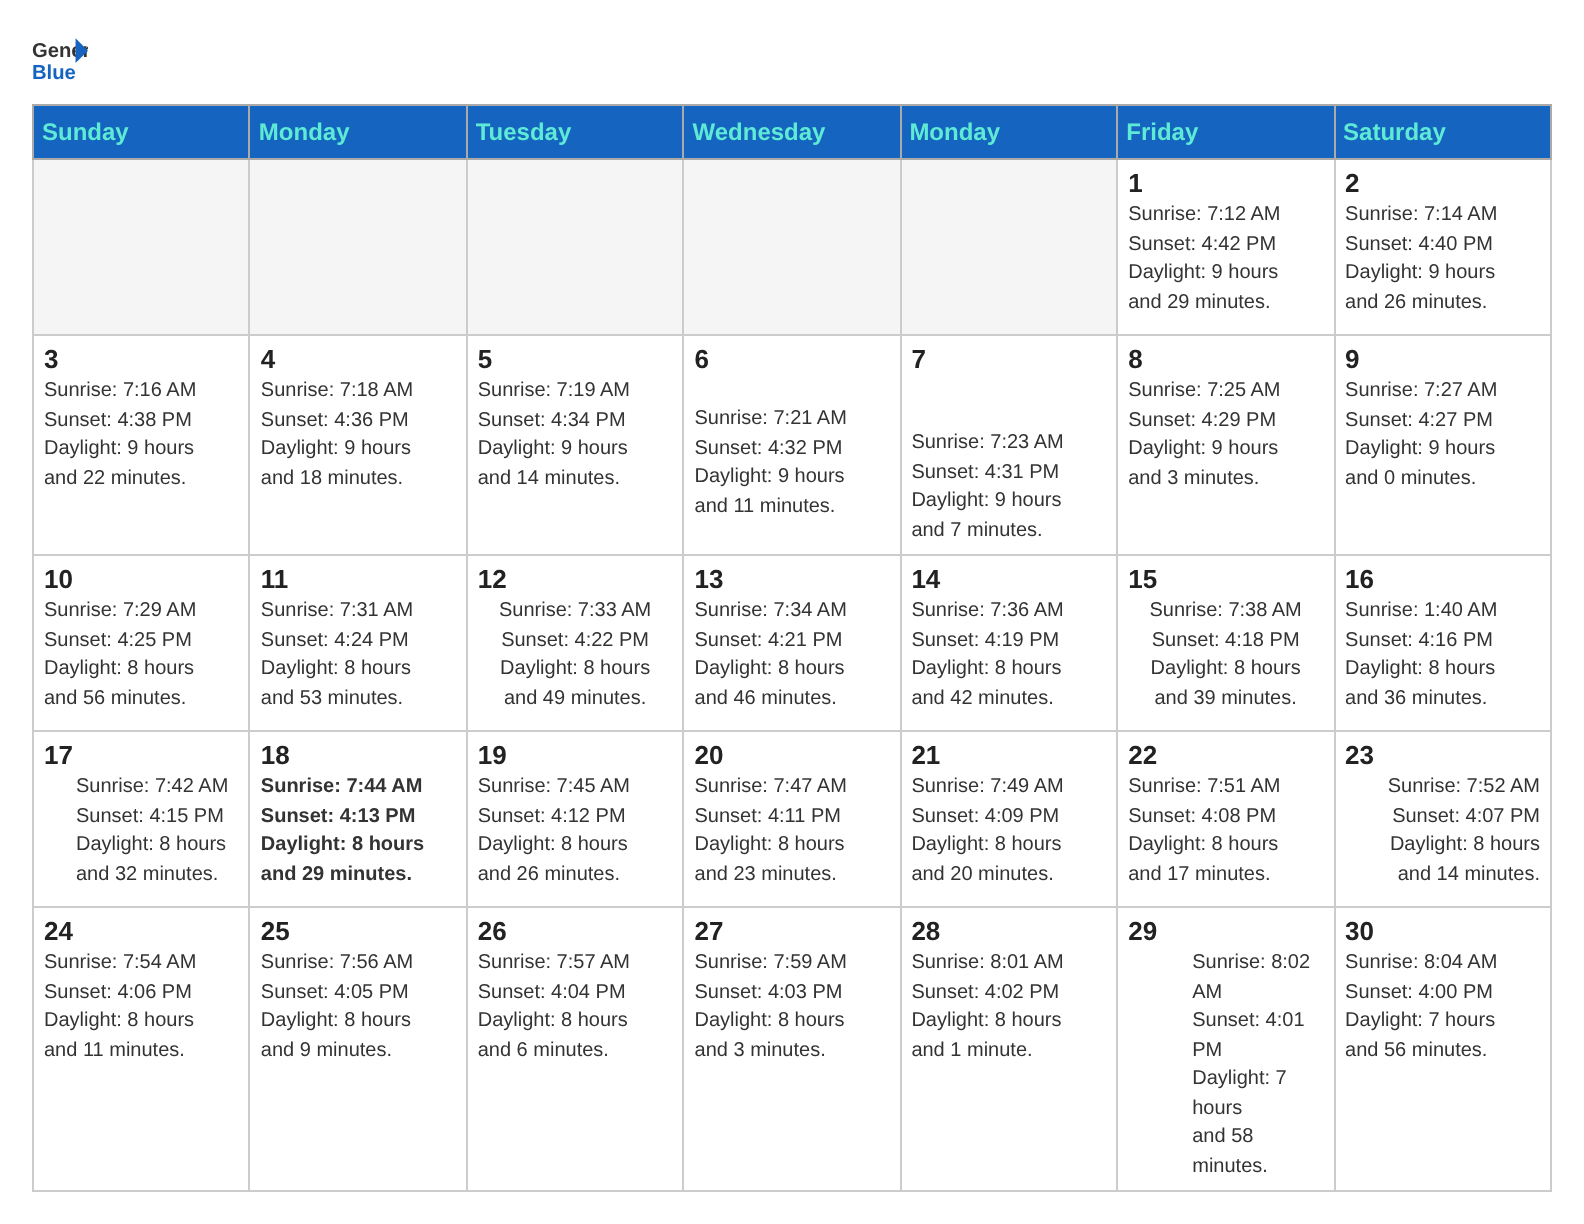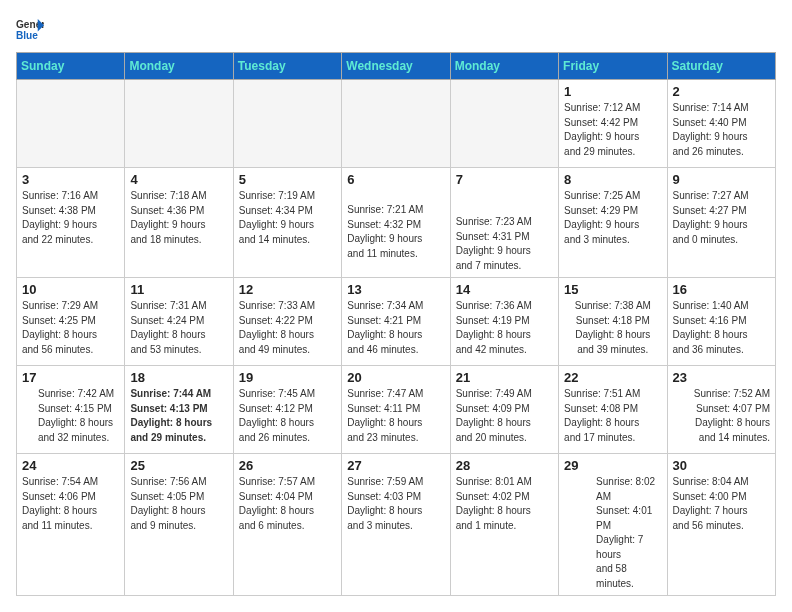--- a/index.html
+++ b/index.html
@@ -187,21 +187,21 @@
         </td>
         <td>
           <span class="day-number">11</span>
           <div class="day-info" style="white-space: pre-line;">Sunrise: 7:31 AM
 Sunset: 4:24 PM
 Daylight: 8 hours
 and 53 minutes.</div>
         </td>
         <td>
           <span class="day-number">12</span>
-          <div class="day-info" style="white-space: pre-line;">Sunrise: 7:33 AM
+          <div class="day-info" style="white-space: pre-line; text-align: center;">Sunrise: 7:33 AM
 Sunset: 4:22 PM
 Daylight: 8 hours
 and 49 minutes.</div>
         </td>
         <td>
           <span class="day-number">13</span>
           <div class="day-info" style="white-space: pre-line;">Sunrise: 7:34 AM
 Sunset: 4:21 PM
 Daylight: 8 hours
 and 46 minutes.</div>

